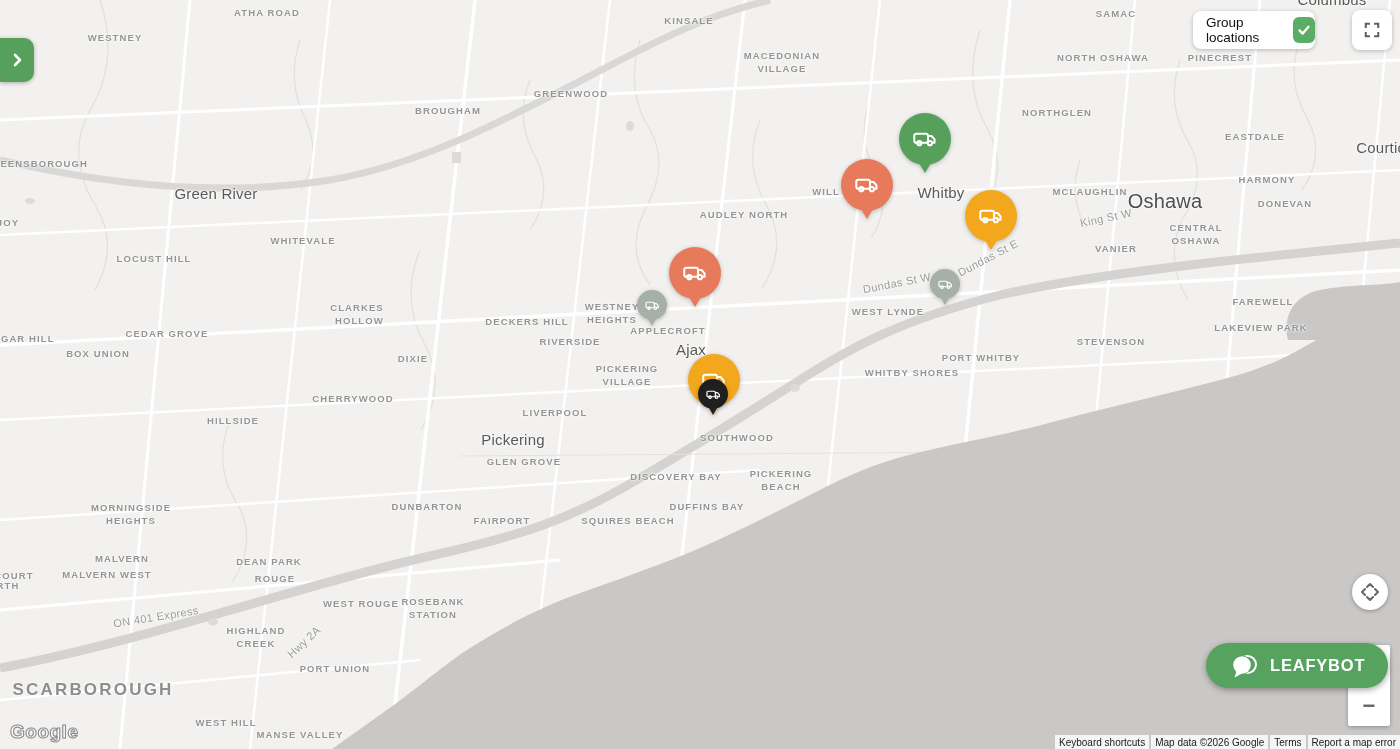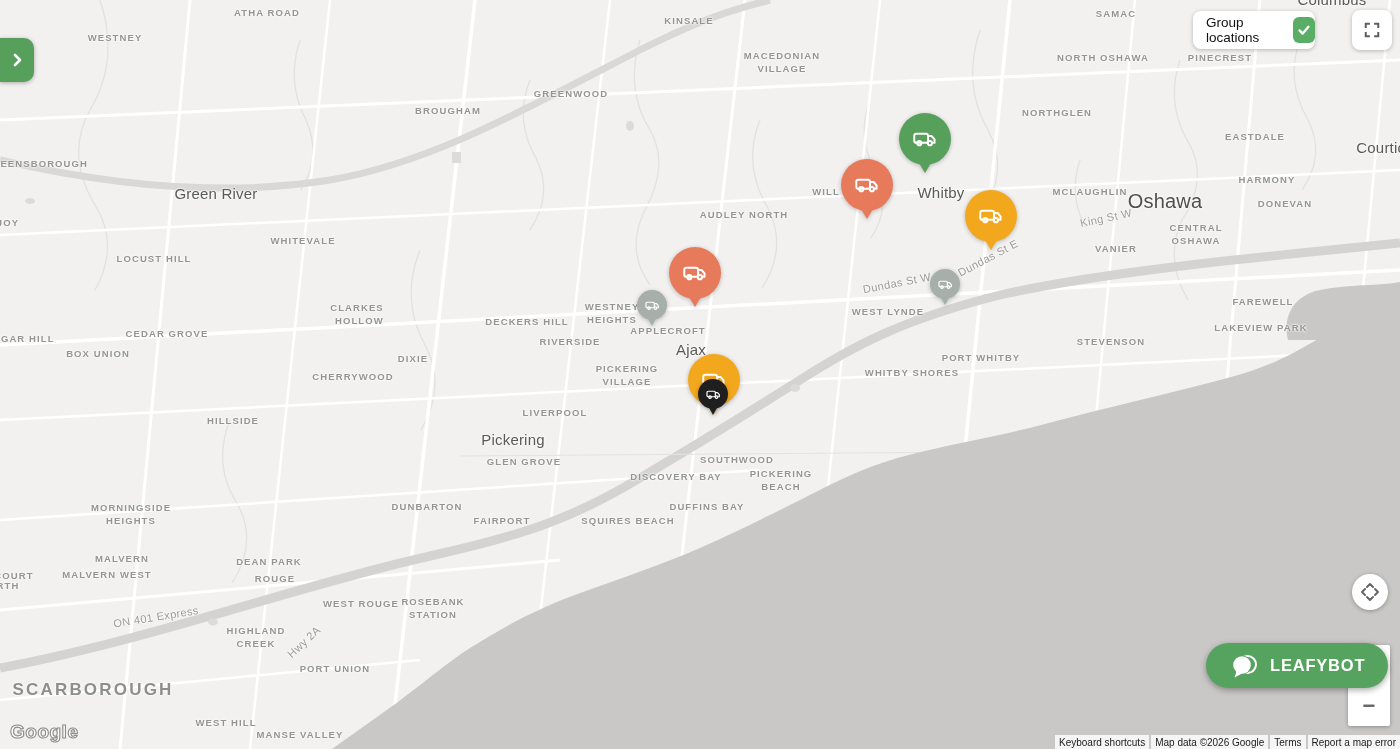--- a/index.html
+++ b/index.html
@@ -208,21 +208,21 @@
     <div class="map-label area" style="left: 98px; top: 354px; transform: translate(-50%, -50%);">
       <div>BOX UNION</div>
     </div>
     <div class="map-label area" style="left: 357px; top: 315px; transform: translate(-50%, -50%); text-align: right;">
       <div>CLARKES</div>
       <div>HOLLOW</div>
     </div>
     <div class="map-label area" style="left: 413px; top: 359px; transform: translate(-50%, -50%);">
       <div>DIXIE</div>
     </div>
-    <div class="map-label area" style="left: 353px; top: 377px; transform: translate(-50%, -50%); text-align: center;">
+    <div class="map-label area" style="left: 353px; top: 399px; transform: translate(-50%, -50%); text-align: center;">
       <div>CHERRYWOOD</div>
     </div>
     <div class="map-label area" style="left: 233px; top: 421px; transform: translate(-50%, -50%);">
       <div>HILLSIDE</div>
     </div>
     <div class="map-label area" style="left: 527px; top: 322px; transform: translate(-50%, -50%);">
       <div>DECKERS HILL</div>
     </div>
     <div class="map-label area" style="left: 612px; top: 314px; transform: translate(-50%, -50%);">
       <div>WESTNEY</div>
@@ -237,21 +237,21 @@
     <div class="map-label area" style="left: 627px; top: 376px; transform: translate(-50%, -50%);">
       <div>PICKERING</div>
       <div>VILLAGE</div>
     </div>
     <div class="map-label area" style="left: 522px; top: 413px; transform: translate(-50%, -50%); margin-left: 33px;">
       <div>LIVERPOOL</div>
     </div>
     <div class="map-label area" style="left: 524px; top: 462px; transform: translate(-50%, -50%);">
       <div>GLEN GROVE</div>
     </div>
-    <div class="map-label area" style="left: 737px; top: 460px; transform: translate(-50%, -50%);">
+    <div class="map-label area" style="left: 737px; top: 438px; transform: translate(-50%, -50%);">
       <div>SOUTHWOOD</div>
     </div>
     <div class="map-label area" style="left: 676px; top: 477px; transform: translate(-50%, -50%);">
       <div>DISCOVERY BAY</div>
     </div>
     <div class="map-label area" style="left: 781px; top: 481px; transform: translate(-50%, -50%);">
       <div>PICKERING</div>
       <div>BEACH</div>
     </div>
     <div class="map-label area" style="left: 707px; top: 507px; transform: translate(-50%, -50%);">

